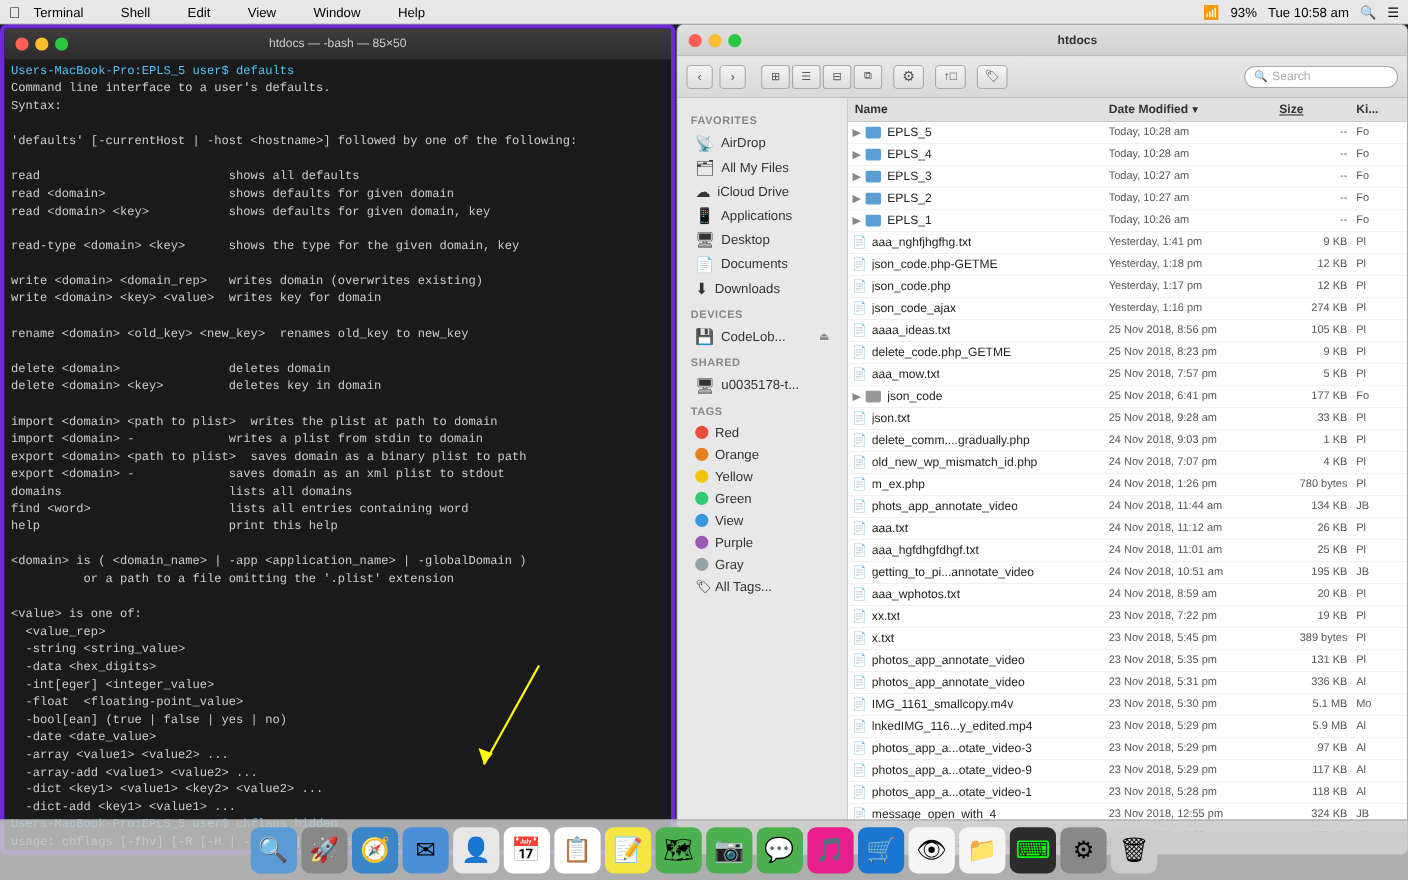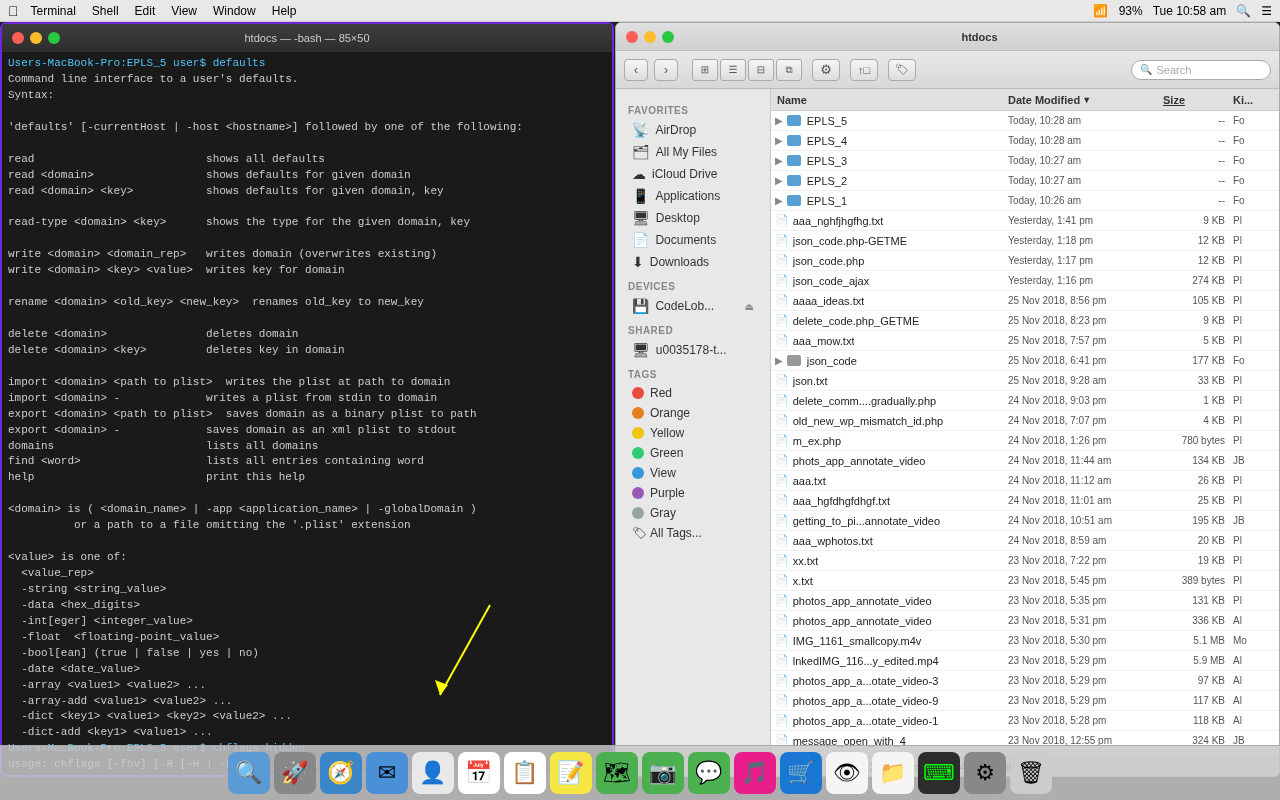--- a/index.html
+++ b/index.html
@@ -25,21 +25,21 @@
       color: #000;
       z-index: 100;
       border-bottom: 1px solid #ccc;
     }
     .menubar-apple {
       font-size: 14px;
       margin-right: 12px;
     }
     .menubar-items {
       display: flex;
-      gap: 16px;
+      gap: 34px;
       align-items: flex-end;
     }
     .menubar-item { font-size: 12px; font-weight: 500; }
     .menubar-right {
       margin-left: auto;
       display: flex;
       align-items: center;
       gap: 10px;
       font-size: 12px;
     }
@@ -69,21 +69,21 @@
     }
 
     
     .terminal-window {
       position: absolute;
       top: 22px;
       left: 0;
       width: 614px;
       height: 755px;
       background: #1a1a1a;
-      border: 2px solid #6d28d9;
+      border: 4px solid #6d28d9;
       border-radius: 6px;
       overflow: hidden;
       z-index: 10;
     }
     .terminal-titlebar {
       height: 28px;
       background: linear-gradient(to bottom, #3d3d3d, #2d2d2d);
       display: flex;
       align-items: center;
       padding: 0 10px;

